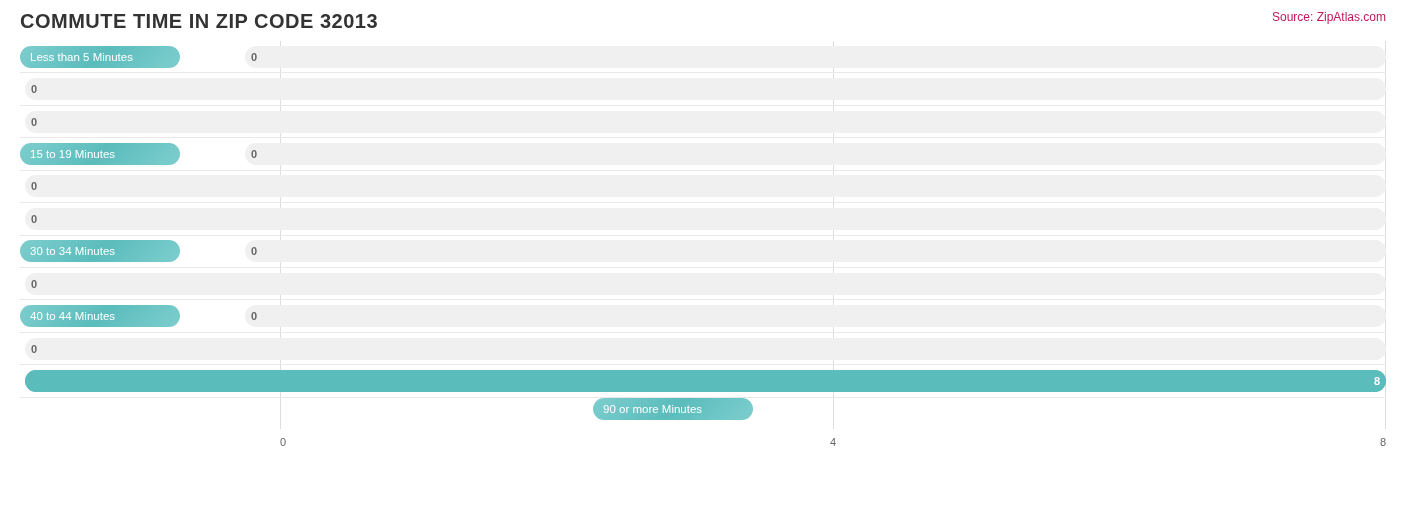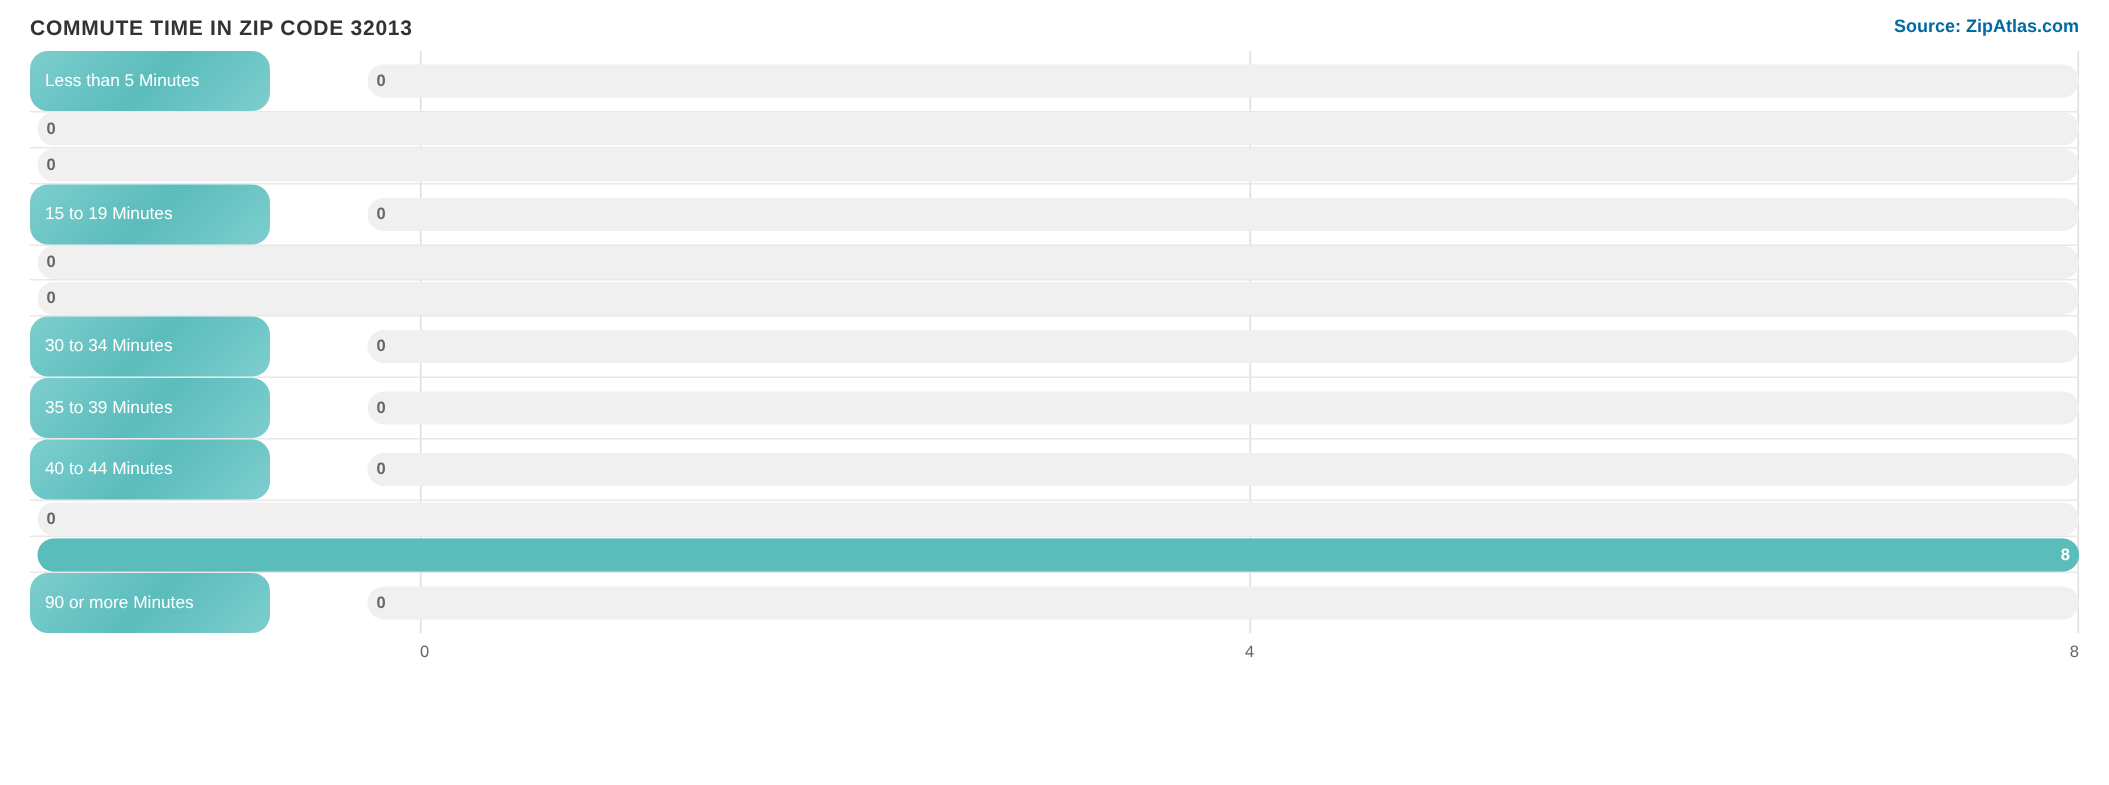--- a/index.html
+++ b/index.html
@@ -10,33 +10,32 @@
       height: 523px;
       overflow: hidden;
     }
     .chart-container {
       width: 1406px;
       height: 523px;
       padding: 10px 20px 40px 20px;
       position: relative;
     }
     .chart-title {
-      font-size: 14px;
+      font-size: 20px;
       font-weight: bold;
       color: #333;
       margin-bottom: 8px;
       letter-spacing: 0.5px;
     }
     .source-label {
       position: absolute;
       top: 10px;
       right: 20px;
       font-size: 12px;
-      color: #0369a1;
-      font-weight: bold;
+      color: #be185d;
     }
     .chart-area {
       position: relative;
       width: 100%;
       height: calc(100% - 60px);
     }
     .grid-lines {
       position: absolute;
       top: 0;
       left: 260px;
@@ -61,32 +60,33 @@
     }
     .bar-row {
       flex: 1;
       display: flex;
       align-items: center;
       border-bottom: 1px solid #e8e8e8;
       position: relative;
     }
     .bar-row:last-child {
       border-bottom: none;
+      flex-direction: column;
     }
     .bar-label {
       width: 220px;
       min-width: 220px;
       display: flex;
       align-items: center;
       padding-right: 4px;
     }
     .bar-pill {
       background: linear-gradient(135deg, #7ecece 0%, #5bbcbc 50%, #7ecece 100%);
       border-radius: 12px;
-      height: 40px;
+      height: 22px;
       display: flex;
       align-items: center;
       padding: 0 10px;
       font-size: 11.5px;
       color: #fff;
       white-space: nowrap;
       min-width: 160px;
     }
     .bar-track {
       flex: 1;
@@ -204,23 +204,20 @@
         <div class="bar-row">
         <div class="bar-label">
           <div class="bar-pill">30 to 34 Minutes</div>
         </div>
         <div class="bar-track">
           <div class="bar-fill" style="width:0%;"></div>
           <span class="zero-value">0</span>
         </div>
       </div>
         <div class="bar-row">
-        <div class="bar-label">
-          <div class="bar-pill">35 to 39 Minutes</div>
-        </div>
         <div class="bar-track">
           <div class="bar-fill" style="width:0%;"></div>
           <span class="zero-value">0</span>
         </div>
       </div>
         <div class="bar-row">
         <div class="bar-label">
           <div class="bar-pill">40 to 44 Minutes</div>
         </div>
         <div class="bar-track">

